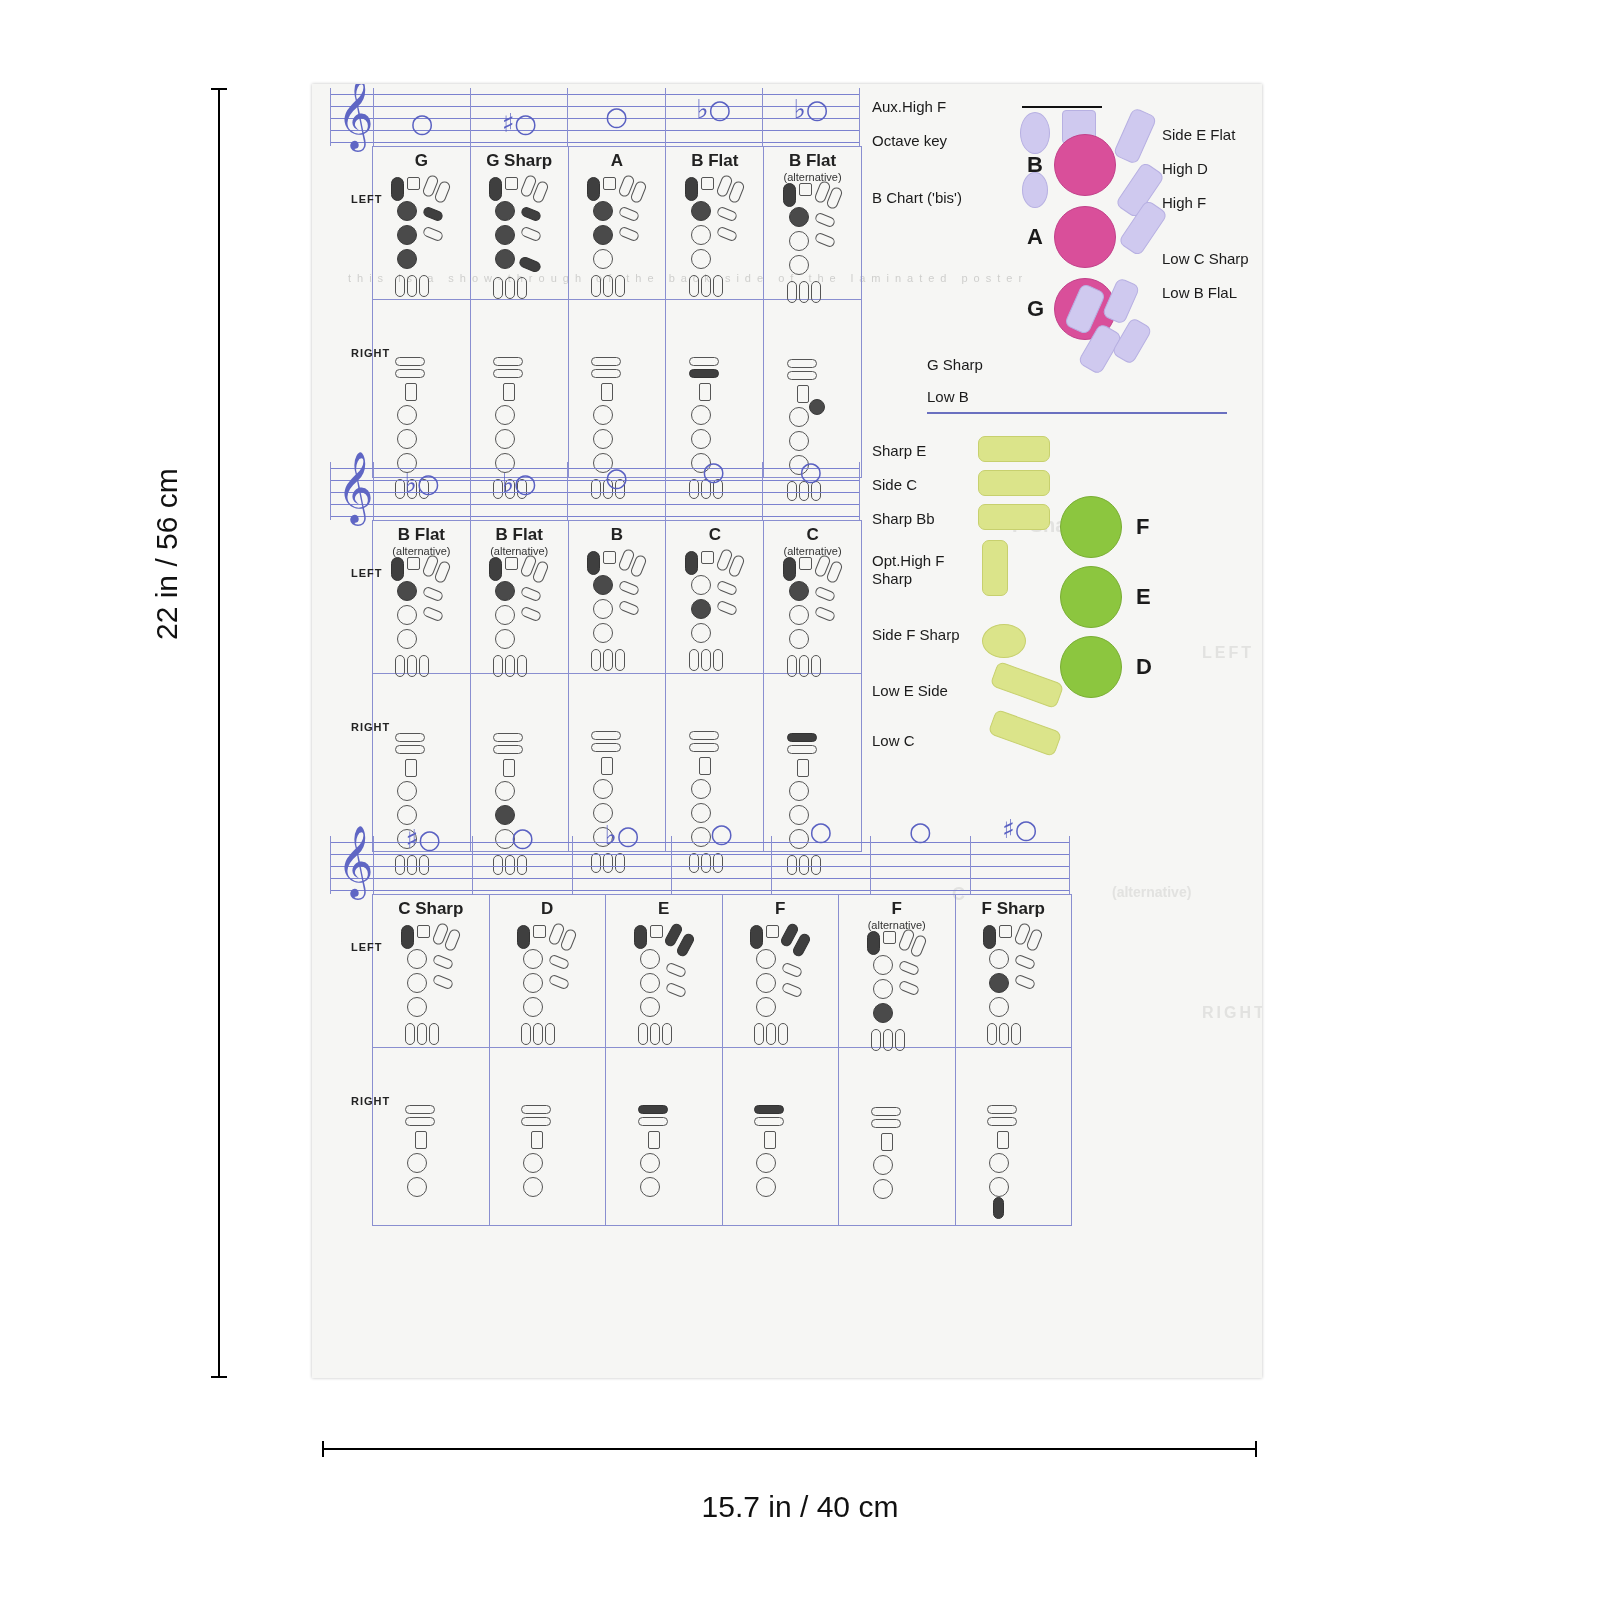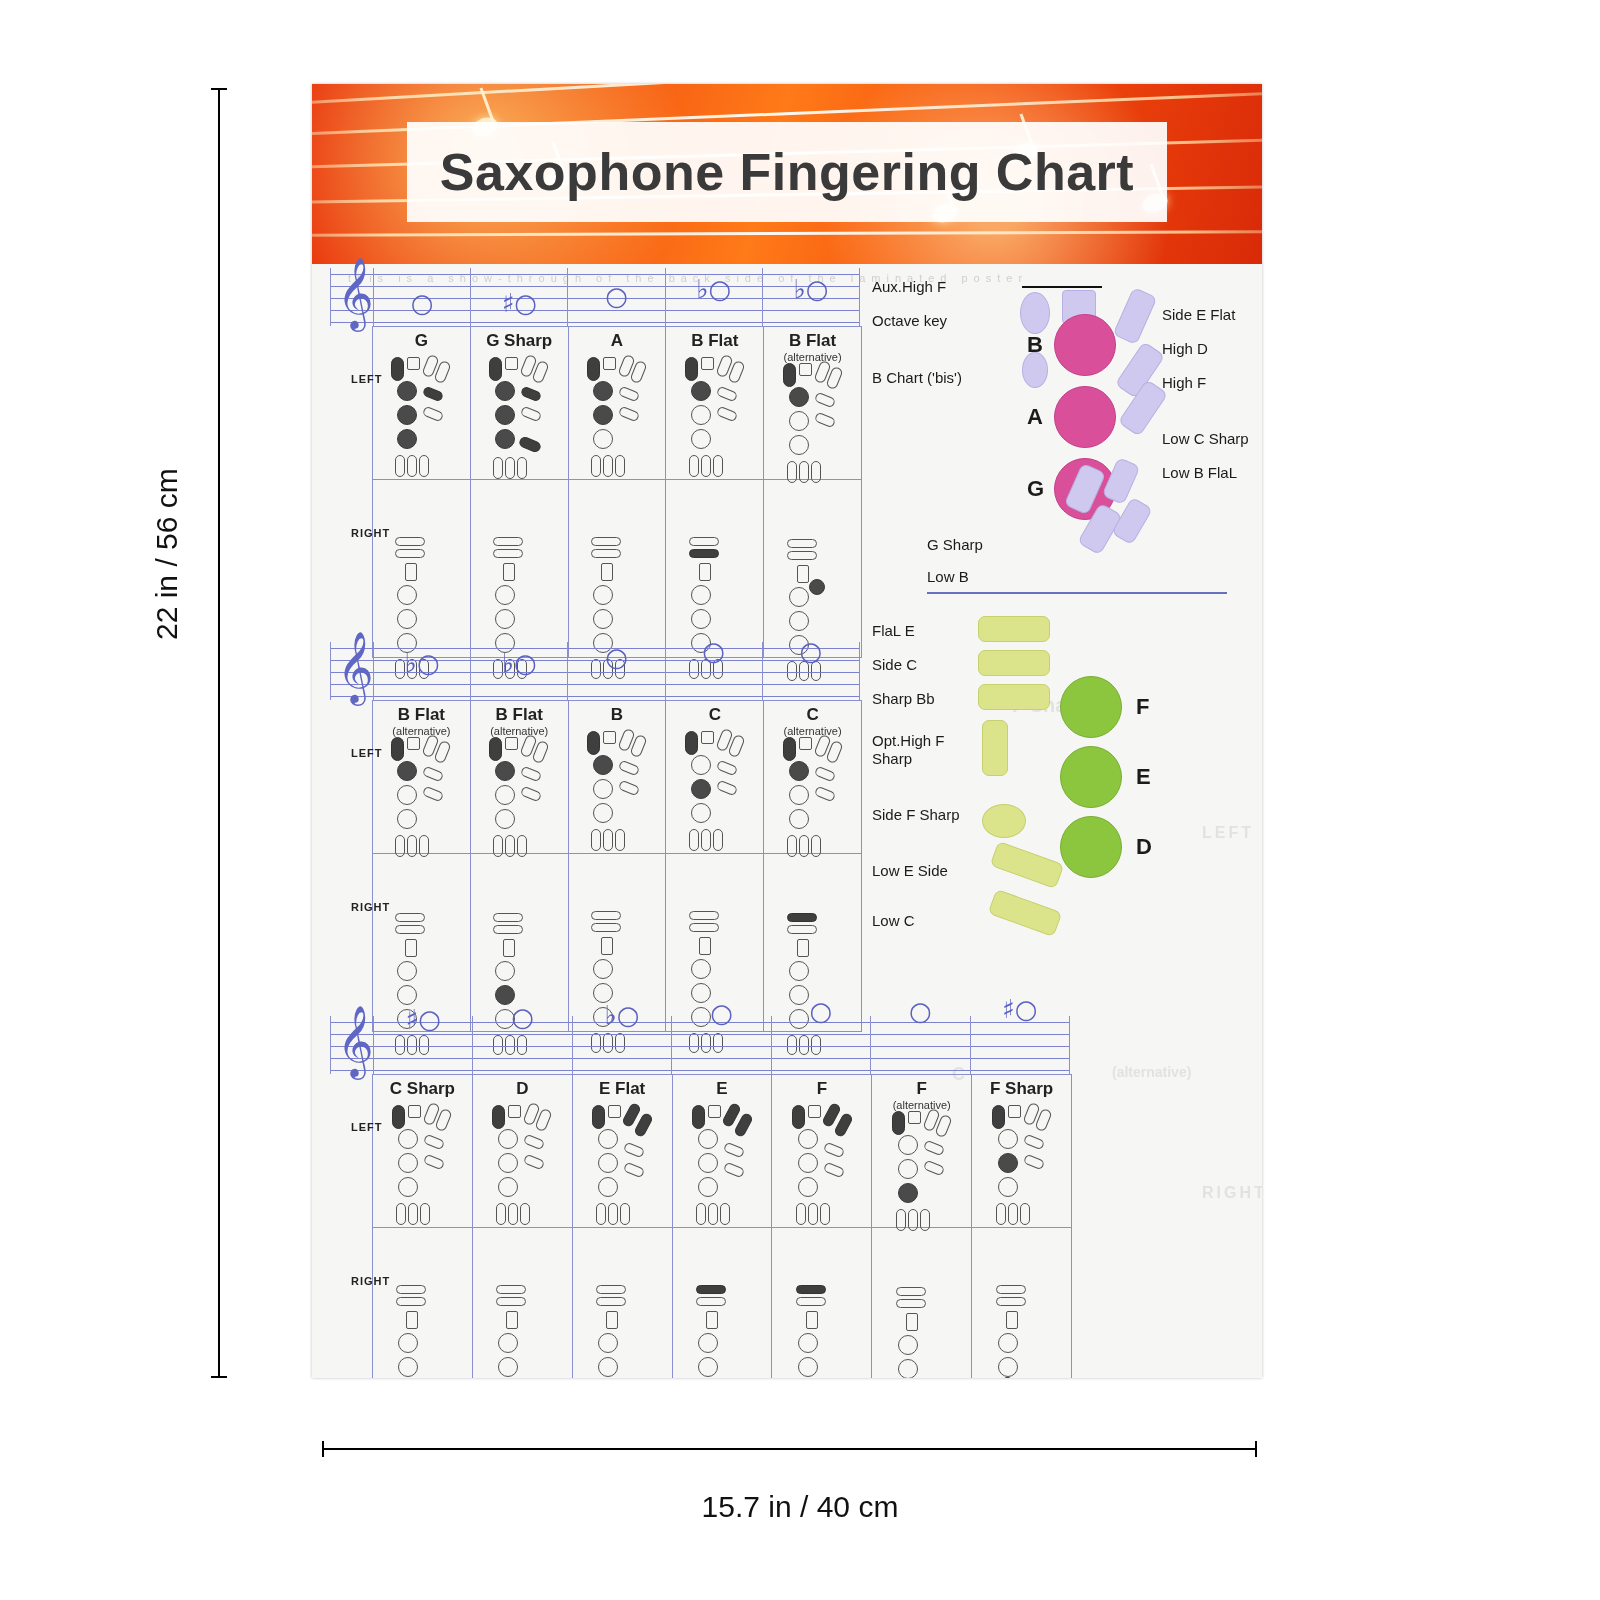--- a/index.html
+++ b/index.html
@@ -152,47 +152,20 @@
 </head>
 <body>
 
 <div class="dim-v"></div>
 <div class="dim-v-label">22 in / 56 cm</div>
 <div class="dim-h"></div>
 <div class="dim-h-label">15.7 in / 40 cm</div>
 
 <div class="poster">
 
-  <div class="poster-header">
-    <div class="hdr-lines">
-      <span></span>
-        <span></span>
-        <span></span>
-        <span></span>
-        <span></span>
-    </div>
-    <div class="hdr-note" style="left:160px;top:34px;">
-        <i></i>
-      </div>
-    <div class="hdr-note" style="left:232px;top:88px;">
-        <i></i>
-      </div>
-    <div class="hdr-note" style="left:620px;top:120px;">
-        <i></i>
-      </div>
-    <div class="hdr-note" style="left:700px;top:60px;">
-        <i></i>
-      </div>
-    <div class="hdr-note" style="left:830px;top:110px;">
-        <i></i>
-      </div>
-    <div class="title-plate">
-      <h1>Saxophone Fingering Chart</h1>
-    </div>
-  </div>
 
   <div class="ghost-line">this is a show-through of the back side of the laminated poster</div>
 
   <div class="poster-body">
 
     <div class="ghost" style="left:700px;top:430px;font-size:20px;">F Sharp</div>
     <div class="ghost" style="left:640px;top:800px;font-size:18px;">C</div>
     <div class="ghost" style="left:800px;top:800px;font-size:14px;">(alternative)</div>
     <div class="ghost" style="left:890px;top:560px;font-size:16px;letter-spacing:3px;">LEFT</div>
     <div class="ghost" style="left:890px;top:920px;font-size:16px;letter-spacing:3px;">RIGHT</div>
@@ -647,45 +620,20 @@
           <div class="diag right" style="margin-top:14px;">
             <div class="k bar" style="left:22px;top:0px;width:30px;height:9px;"></div>
             <div class="k bar" style="left:22px;top:12px;width:30px;height:9px;"></div>
             <div class="k sq" style="left:32px;top:26px;width:12px;height:18px;"></div>
             <div class="k circ" style="left:24px;top:48px;width:20px;height:20px;"></div>
             <div class="k circ" style="left:24px;top:72px;width:20px;height:20px;"></div>
 
           </div>
         </div>
 
-        <div class="fg-col">
-          <div class="fg-label">E Flat</div>
-          <div class="diag">
-            <div class="k bar fill" style="left:18px;top:4px;width:13px;height:24px;"></div>
-            <div class="k sq" style="left:34px;top:4px;width:13px;height:13px;"></div>
-            <div class="k bar fill" style="left:52px;top:2px;width:11px;height:24px;transform:rotate(28deg);"></div>
-            <div class="k bar fill" style="left:64px;top:12px;width:11px;height:24px;transform:rotate(28deg);"></div>
-            <div class="k circ" style="left:24px;top:28px;width:20px;height:20px;"></div>
-            <div class="k circ" style="left:24px;top:52px;width:20px;height:20px;"></div>
-            <div class="k circ" style="left:24px;top:76px;width:20px;height:20px;"></div>
-            <div class="k bar" style="left:50px;top:44px;width:20px;height:10px;transform:rotate(22deg);"></div>
-            <div class="k bar" style="left:50px;top:64px;width:20px;height:10px;transform:rotate(22deg);"></div>
-            <div class="k pill" style="left:22px;top:102px;width:10px;height:22px;"></div>
-            <div class="k pill" style="left:34px;top:102px;width:10px;height:22px;"></div>
-            <div class="k pill" style="left:46px;top:102px;width:10px;height:22px;"></div>
-          </div>
-          <div class="diag right" style="margin-top:14px;">
-            <div class="k bar" style="left:22px;top:0px;width:30px;height:9px;"></div>
-            <div class="k bar" style="left:22px;top:12px;width:30px;height:9px;"></div>
-            <div class="k sq" style="left:32px;top:26px;width:12px;height:18px;"></div>
-            <div class="k circ" style="left:24px;top:48px;width:20px;height:20px;"></div>
-            <div class="k circ" style="left:24px;top:72px;width:20px;height:20px;"></div>
-
-          </div>
-        </div>
 
         <div class="fg-col">
           <div class="fg-label">E</div>
           <div class="diag">
             <div class="k bar fill" style="left:18px;top:4px;width:13px;height:24px;"></div>
             <div class="k sq" style="left:34px;top:4px;width:13px;height:13px;"></div>
             <div class="k bar fill" style="left:52px;top:2px;width:11px;height:24px;transform:rotate(28deg);"></div>
             <div class="k bar fill" style="left:64px;top:12px;width:11px;height:24px;transform:rotate(28deg);"></div>
             <div class="k circ" style="left:24px;top:28px;width:20px;height:20px;"></div>
             <div class="k circ" style="left:24px;top:52px;width:20px;height:20px;"></div>
@@ -821,21 +769,21 @@
 
       <div class="kpad rect" style="left:200px;top:202px;width:26px;height:46px;background:#cfc9ef;border:1px solid #b7b0e2;transform:rotate(24deg);"></div>
       <div class="kpad rect" style="left:237px;top:196px;width:24px;height:42px;background:#cfc9ef;border:1px solid #b7b0e2;transform:rotate(24deg);"></div>
       <div class="kpad rect" style="left:215px;top:242px;width:26px;height:46px;background:#cfc9ef;border:1px solid #b7b0e2;transform:rotate(30deg);"></div>
       <div class="kpad rect" style="left:248px;top:236px;width:24px;height:42px;background:#cfc9ef;border:1px solid #b7b0e2;transform:rotate(30deg);"></div>
 
       <div class="divider" style="left:55px;top:328px;width:300px;background:#6a70c0;"></div>
     </div>
 
     <div class="keymap" style="left:560px;top:350px;width:390px;height:330px;">
-      <div class="kmlabel" style="left:0px;top:8px;">FlaL E</div>
+      <div class="kmlabel" style="left:0px;top:8px;">Sharp E</div>
       <div class="kmlabel" style="left:0px;top:42px;">Side C</div>
       <div class="kmlabel" style="left:0px;top:76px;">Sharp Bb</div>
       <div class="kmlabel" style="left:0px;top:118px;width:95px;white-space:normal;line-height:18px;">Opt.High F Sharp</div>
       <div class="kmlabel" style="left:0px;top:192px;">Side F Sharp</div>
       <div class="kmlabel" style="left:0px;top:248px;">Low E Side</div>
       <div class="kmlabel" style="left:0px;top:298px;">Low C</div>
 
       <div class="kpad rect" style="left:106px;top:2px;width:72px;height:26px;background:#dbe48a;border:1px solid #c7d06e;"></div>
       <div class="kpad rect" style="left:106px;top:36px;width:72px;height:26px;background:#dbe48a;border:1px solid #c7d06e;"></div>
       <div class="kpad rect" style="left:106px;top:70px;width:72px;height:26px;background:#dbe48a;border:1px solid #c7d06e;"></div>

